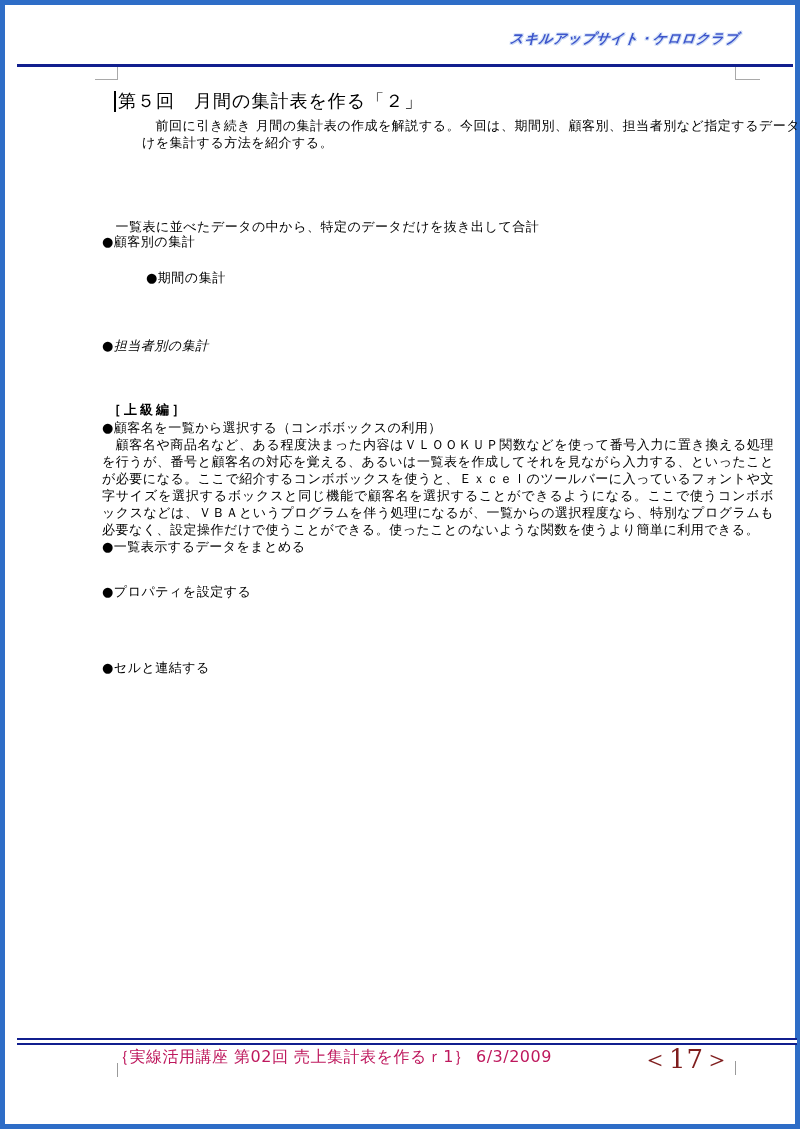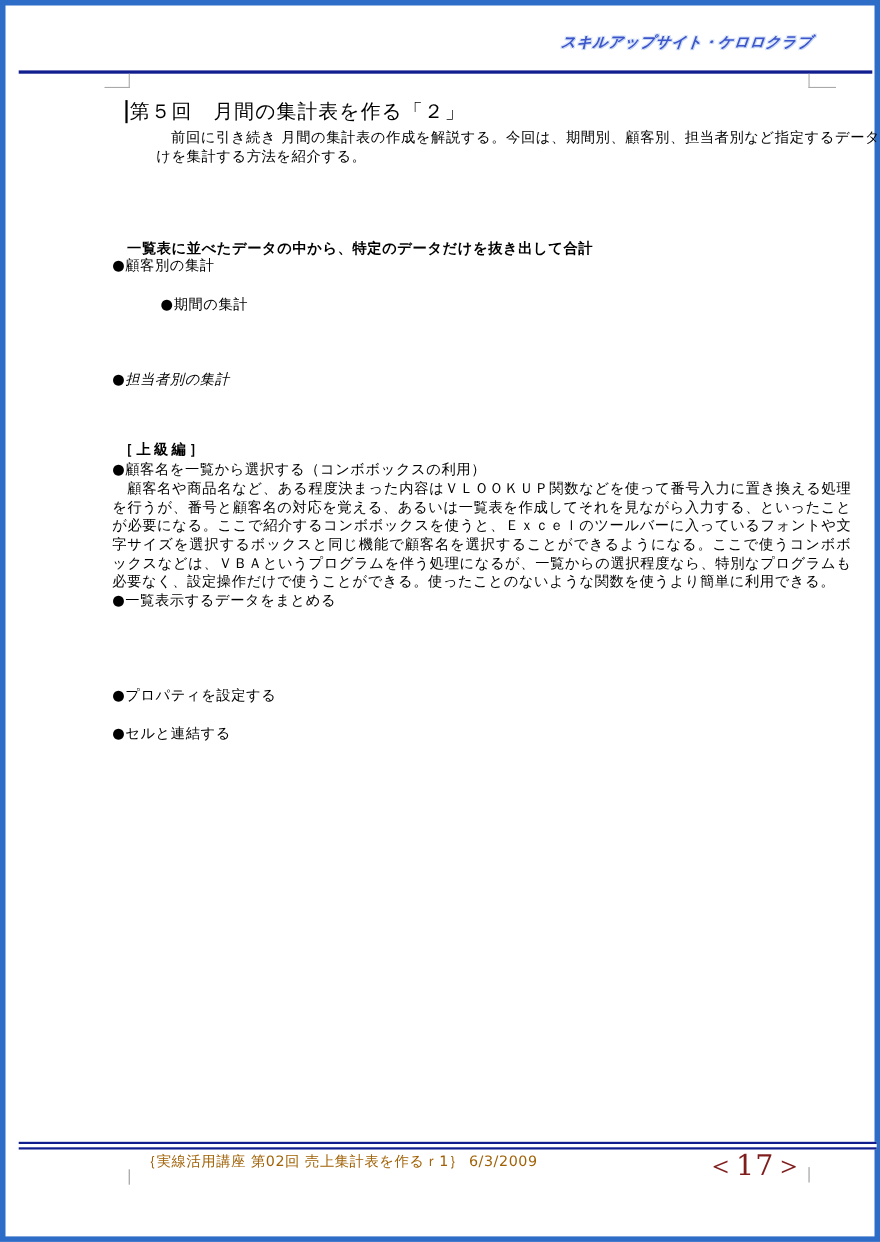--- a/index.html
+++ b/index.html
@@ -55,33 +55,33 @@
   .doc-title {
     font-size: 18px; color: #000; letter-spacing: 1px; font-weight: 500;
   }
   .body-text {
     position: absolute; left: 97px;
     font-size: 13px; line-height: 17px; color: #000;
     letter-spacing: 0.5px;
   }
   .para { width: 672px; text-align: justify; }
   .intro    { top: 112px; margin-left: 40px; }
-  .s1h { top: 196px; margin-top: 32px; } .s1b { top: 213px; font-weight: bold; }
+  .s1h { top: 196px; margin-top: 32px; } .s1b { top: 213px; }
   .s2h { top: 264px; margin-left: 44px; }
   .s3h { top: 332px; font-style: italic; }
   .adv-label { top: 396px; left: 103px; font-weight: bold; letter-spacing: 3px; }
   .a0h { top: 414px; }
   .a0b { top: 431px; }
   .a1h { top: 533px; }
-  .a2h { top: 619px; }
+  .a2h { top: 578px; }
   .a3h { top: 654px; }
   
   .footer-text {
-    position: absolute; top: 1042px; left: 124px;
-    font-size: 13px; color: #a16207; letter-spacing: 0.5px;
+    position: absolute; top: 1042px; left: 108px;
+    font-size: 16px; color: #be185d; letter-spacing: 0.5px;
     white-space: nowrap;
   }
   .page-num {
     position: absolute; top: 1037px; left: 637px;
     font-family: "DejaVu Serif", "Liberation Serif", serif;
     font-size: 26px; color: #7f1d1d; letter-spacing: 1px;
     white-space: nowrap;
   }
 </style>
 </head>

